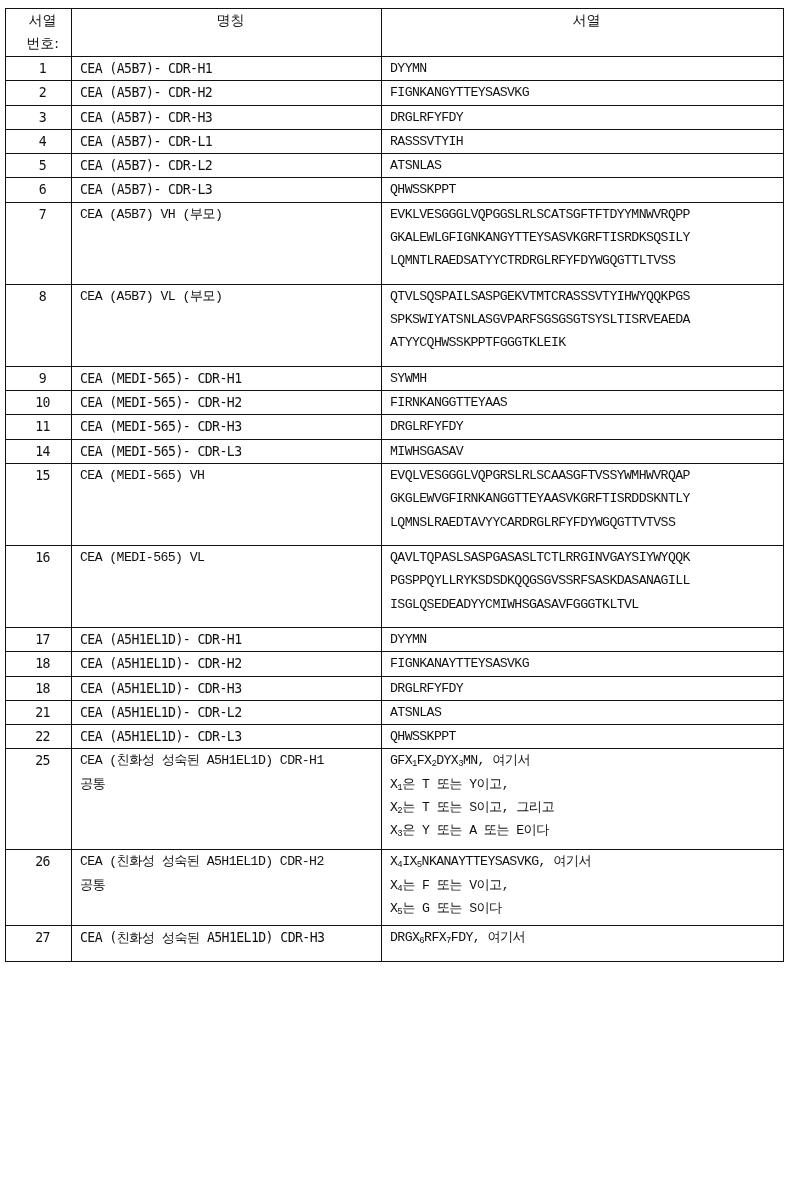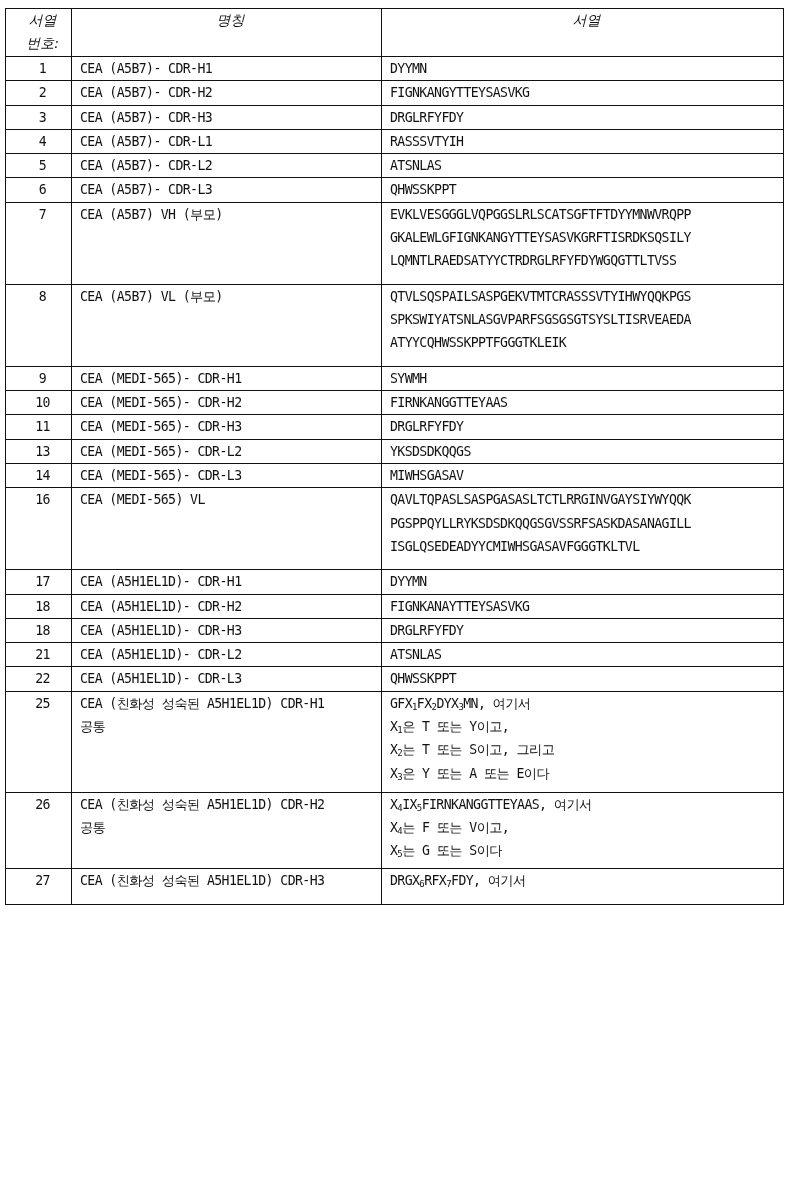--- a/index.html
+++ b/index.html
@@ -8,25 +8,25 @@
     table.seq {
       position: absolute; left: 5px; top: 8px;
       width: 778px; border-collapse: collapse; table-layout: fixed;
       font-size: 13.2px; letter-spacing: -0.6px;
     }
     table.seq td, table.seq th {
       border: 1.5px solid #111; vertical-align: top; padding: 0 0 0 8px;
       line-height: 23.3px; font-weight: normal; white-space: nowrap; overflow: hidden;
     }
     col.c1 { width: 66px; } col.c2 { width: 310px; } col.c3 { width: 402px; }
-    th { text-align: center; font-family: "DejaVu Sans", sans-serif; font-size: 14px; letter-spacing: 0; font-style: italic; }
+    th { text-align: center; font-family: "DejaVu Sans", sans-serif; font-size: 14px; letter-spacing: 0; }
     th.h1 { padding: 0; line-height: 24px; }
     th.h2, th.h3 { padding: 0; line-height: 22px; }
     td.num { text-align: center; padding: 0; }
-    td.seqcell { line-height: 26.6px; }
+    td.seqcell { line-height: 26.6px; font-family: Liberation Mono, monospace; }
     td.seqcell.single { line-height: 23.3px; }
     .ln { display: block; }
     sub { font-size: 9px; vertical-align: -2px; line-height: 0; }
     tr.h48 { height: 48px; }
     tr.single { height: 23.4px; }
     tr.triple { height: 82px; }
     tr.quad { height: 101px; }
     tr.triple2 { height: 76px; }
     tr.last { height: 36px; }
   </style>
@@ -147,35 +147,37 @@
       <tr class="single">
         <td class="num">11</td>
         <td>
           <span class="ln">CEA (MEDI-565)- CDR-H3</span>
         </td>
         <td class="seqcell single">
           <span class="ln">DRGLRFYFDY</span>
         </td>
       </tr>
       <tr class="single">
-        <td class="num">13</td>
-        <td>
-          <span class="ln">CEA (MEDI-565)- CDR-L2</span>
-        </td>
-        <td class="seqcell single">
-          <span class="ln">YKSDSDKQQGS</span>
-        </td>
-      </tr>
-      <tr class="single">
         <td class="num">14</td>
         <td>
           <span class="ln">CEA (MEDI-565)- CDR-L3</span>
         </td>
         <td class="seqcell single">
           <span class="ln">MIWHSGASAV</span>
+        </td>
+      </tr>
+      <tr class="triple">
+        <td class="num">15</td>
+        <td class="seqcell">
+          <span class="ln">CEA (MEDI-565) VH</span>
+        </td>
+        <td class="seqcell">
+          <span class="ln">EVQLVESGGGLVQPGRSLRLSCAASGFTVSSYWMHWVRQAP</span>
+          <span class="ln">GKGLEWVGFIRNKANGGTTEYAASVKGRFTISRDDSKNTLY</span>
+          <span class="ln">LQMNSLRAEDTAVYYCARDRGLRFYFDYWGQGTTVTVSS</span>
         </td>
       </tr>
       <tr class="triple">
         <td class="num">16</td>
         <td class="seqcell">
           <span class="ln">CEA (MEDI-565) VL</span>
         </td>
         <td class="seqcell">
           <span class="ln">QAVLTQPASLSASPGASASLTCTLRRGINVGAYSIYWYQQK</span>
           <span class="ln">PGSPPQYLLRYKSDSDKQQGSGVSSRFSASKDASANAGILL</span>
@@ -240,21 +242,21 @@
           <span class="ln"><span>X</span><sub>3</sub><span>은 Y 또는 A 또는 E이다</span></span>
         </td>
       </tr>
       <tr class="triple2">
         <td class="num">26</td>
         <td class="seqcell">
           <span class="ln">CEA (친화성 성숙된 A5H1EL1D) CDR-H2</span>
           <span class="ln">공통</span>
         </td>
         <td class="seqcell">
-          <span class="ln"><span>X</span><sub>4</sub><span>IX</span><sub>5</sub><span>FIRNKANGGTTEYAAS, 여기서</span></span>
+          <span class="ln"><span>X</span><sub>4</sub><span>IX</span><sub>5</sub><span>NKANAYTTEYSASVKG, 여기서</span></span>
           <span class="ln"><span>X</span><sub>4</sub><span>는 F 또는 V이고,</span></span>
           <span class="ln"><span>X</span><sub>5</sub><span>는 G 또는 S이다</span></span>
         </td>
       </tr>
       <tr class="last">
         <td class="num">27</td>
         <td>
           <span class="ln">CEA (친화성 성숙된 A5H1EL1D) CDR-H3</span>
         </td>
         <td class="seqcell single">

